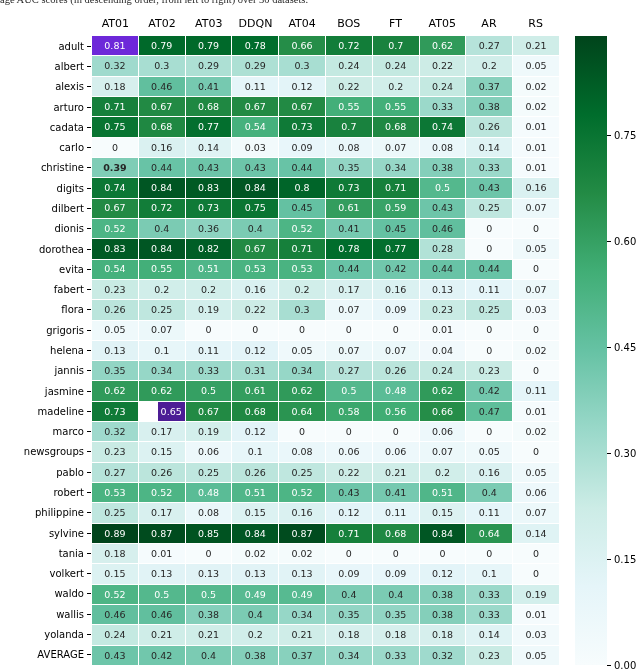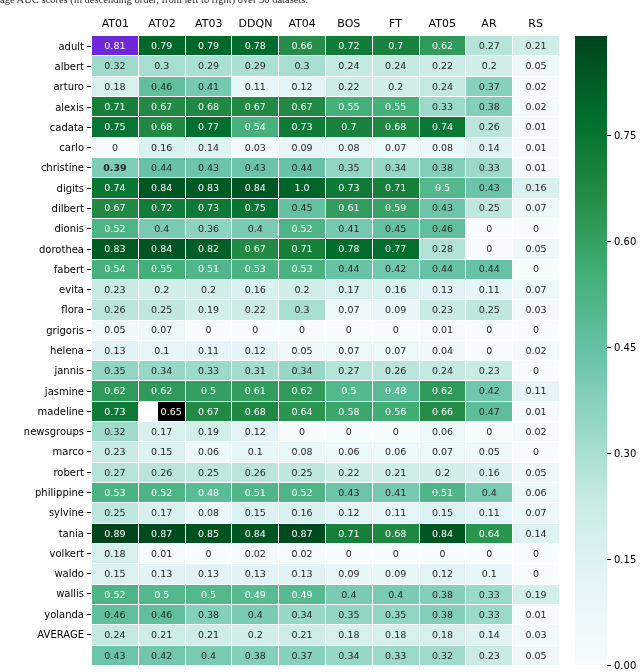--- a/index.html
+++ b/index.html
@@ -85,28 +85,28 @@
   <div class="row-labels" id="row-labels">
       <div class="row-label">
         <span>adult</span>
         <span class="row-tick"></span>
       </div>
       <div class="row-label">
         <span>albert</span>
         <span class="row-tick"></span>
       </div>
       <div class="row-label">
+        <span>alexis</span>
+        <span class="row-tick"></span>
+      </div>
+      <div class="row-label">
         <span>arturo</span>
         <span class="row-tick"></span>
       </div>
       <div class="row-label">
-        <span>alexis</span>
-        <span class="row-tick"></span>
-      </div>
-      <div class="row-label">
         <span>cadata</span>
         <span class="row-tick"></span>
       </div>
       <div class="row-label">
         <span>carlo</span>
         <span class="row-tick"></span>
       </div>
       <div class="row-label">
         <span>christine</span>
         <span class="row-tick"></span>
@@ -121,28 +121,28 @@
       </div>
       <div class="row-label">
         <span>dionis</span>
         <span class="row-tick"></span>
       </div>
       <div class="row-label">
         <span>dorothea</span>
         <span class="row-tick"></span>
       </div>
       <div class="row-label">
+        <span>evita</span>
+        <span class="row-tick"></span>
+      </div>
+      <div class="row-label">
         <span>fabert</span>
         <span class="row-tick"></span>
       </div>
       <div class="row-label">
-        <span>evita</span>
-        <span class="row-tick"></span>
-      </div>
-      <div class="row-label">
         <span>flora</span>
         <span class="row-tick"></span>
       </div>
       <div class="row-label">
         <span>grigoris</span>
         <span class="row-tick"></span>
       </div>
       <div class="row-label">
         <span>helena</span>
         <span class="row-tick"></span>
@@ -153,25 +153,29 @@
       </div>
       <div class="row-label">
         <span>jasmine</span>
         <span class="row-tick"></span>
       </div>
       <div class="row-label">
         <span>madeline</span>
         <span class="row-tick"></span>
       </div>
       <div class="row-label">
+        <span>marco</span>
+        <span class="row-tick"></span>
+      </div>
+      <div class="row-label">
         <span>newsgroups</span>
         <span class="row-tick"></span>
       </div>
       <div class="row-label">
-        <span>marco</span>
+        <span>pablo</span>
         <span class="row-tick"></span>
       </div>
       <div class="row-label">
         <span>robert</span>
         <span class="row-tick"></span>
       </div>
       <div class="row-label">
         <span>philippine</span>
         <span class="row-tick"></span>
       </div>
@@ -273,21 +277,21 @@
       <div class="cell" style="background: rgb(104, 195, 166); color: rgb(38, 38, 38);">0.44</div>
       <div class="cell" style="background: rgb(146, 213, 196); color: rgb(38, 38, 38);">0.35</div>
       <div class="cell" style="background: rgb(150, 215, 199); color: rgb(38, 38, 38);">0.34</div>
       <div class="cell" style="background: rgb(132, 207, 186); color: rgb(38, 38, 38);">0.38</div>
       <div class="cell" style="background: rgb(155, 217, 202); color: rgb(38, 38, 38);">0.33</div>
       <div class="cell" style="background: rgb(245, 251, 253); color: rgb(38, 38, 38);">0.01</div>
       <div class="cell" style="background: rgb(12, 119, 53); color: rgb(255, 255, 255);">0.74</div>
       <div class="cell" style="background: rgb(0, 86, 35); color: rgb(255, 255, 255);">0.84</div>
       <div class="cell" style="background: rgb(0, 90, 36); color: rgb(255, 255, 255);">0.83</div>
       <div class="cell" style="background: rgb(0, 86, 35); color: rgb(255, 255, 255);">0.84</div>
-      <div class="cell" style="background: rgb(0, 101, 41); color: rgb(255, 255, 255);">1.0</div>
+      <div class="cell" style="background: rgb(0, 101, 41); color: rgb(255, 255, 255);">0.8</div>
       <div class="cell" style="background: rgb(15, 122, 55); color: rgb(255, 255, 255);">0.73</div>
       <div class="cell" style="background: rgb(22, 128, 59); color: rgb(255, 255, 255);">0.71</div>
       <div class="cell" style="background: rgb(84, 184, 141); color: rgb(255, 255, 255);">0.5</div>
       <div class="cell" style="background: rgb(109, 197, 169); color: rgb(38, 38, 38);">0.43</div>
       <div class="cell" style="background: rgb(218, 241, 241); color: rgb(38, 38, 38);">0.16</div>
       <div class="cell" style="background: rgb(34, 138, 68); color: rgb(255, 255, 255);">0.67</div>
       <div class="cell" style="background: rgb(18, 125, 57); color: rgb(255, 255, 255);">0.72</div>
       <div class="cell" style="background: rgb(15, 122, 55); color: rgb(255, 255, 255);">0.73</div>
       <div class="cell" style="background: rgb(9, 117, 50); color: rgb(255, 255, 255);">0.75</div>
       <div class="cell" style="background: rgb(100, 193, 162); color: rgb(38, 38, 38);">0.45</div>
@@ -380,21 +384,21 @@
       <div class="cell" style="background: rgb(48, 154, 90); color: rgb(255, 255, 255);">0.62</div>
       <div class="cell" style="background: rgb(53, 160, 99); color: rgb(255, 255, 255);">0.5</div>
       <div class="cell" style="background: rgb(51, 157, 94); color: rgb(255, 255, 255);">0.61</div>
       <div class="cell" style="background: rgb(48, 154, 90); color: rgb(255, 255, 255);">0.62</div>
       <div class="cell" style="background: rgb(84, 184, 141); color: rgb(255, 255, 255);">0.5</div>
       <div class="cell" style="background: rgb(90, 188, 150); color: rgb(255, 255, 255);">0.48</div>
       <div class="cell" style="background: rgb(48, 154, 90); color: rgb(255, 255, 255);">0.62</div>
       <div class="cell" style="background: rgb(113, 199, 172); color: rgb(38, 38, 38);">0.42</div>
       <div class="cell" style="background: rgb(229, 245, 249); color: rgb(38, 38, 38);">0.11</div>
       <div class="cell" style="background: rgb(15, 122, 55); color: rgb(255, 255, 255);">0.73</div>
-      <div class="cell" style="background: #000000; color: rgb(255, 255, 255); margin-left: 19px;">0.65</div>
+      <div class="cell" style="background: #4c1d95; color: rgb(255, 255, 255); margin-left: 19px;">0.65</div>
       <div class="cell" style="background: rgb(34, 138, 68); color: rgb(255, 255, 255);">0.67</div>
       <div class="cell" style="background: rgb(31, 136, 66); color: rgb(255, 255, 255);">0.68</div>
       <div class="cell" style="background: rgb(42, 148, 81); color: rgb(255, 255, 255);">0.64</div>
       <div class="cell" style="background: rgb(59, 167, 108); color: rgb(255, 255, 255);">0.58</div>
       <div class="cell" style="background: rgb(64, 173, 116); color: rgb(255, 255, 255);">0.56</div>
       <div class="cell" style="background: rgb(37, 141, 72); color: rgb(255, 255, 255);">0.66</div>
       <div class="cell" style="background: rgb(94, 190, 154); color: rgb(38, 38, 38);">0.47</div>
       <div class="cell" style="background: rgb(245, 251, 253); color: rgb(38, 38, 38);">0.01</div>
       <div class="cell" style="background: rgb(159, 218, 205); color: rgb(38, 38, 38);">0.32</div>
       <div class="cell" style="background: rgb(216, 240, 239); color: rgb(38, 38, 38);">0.17</div>

